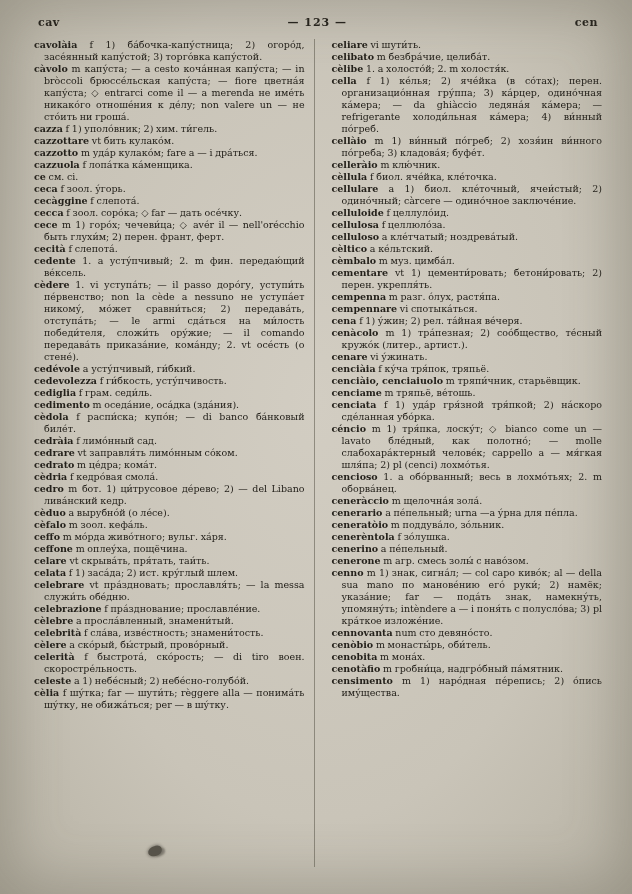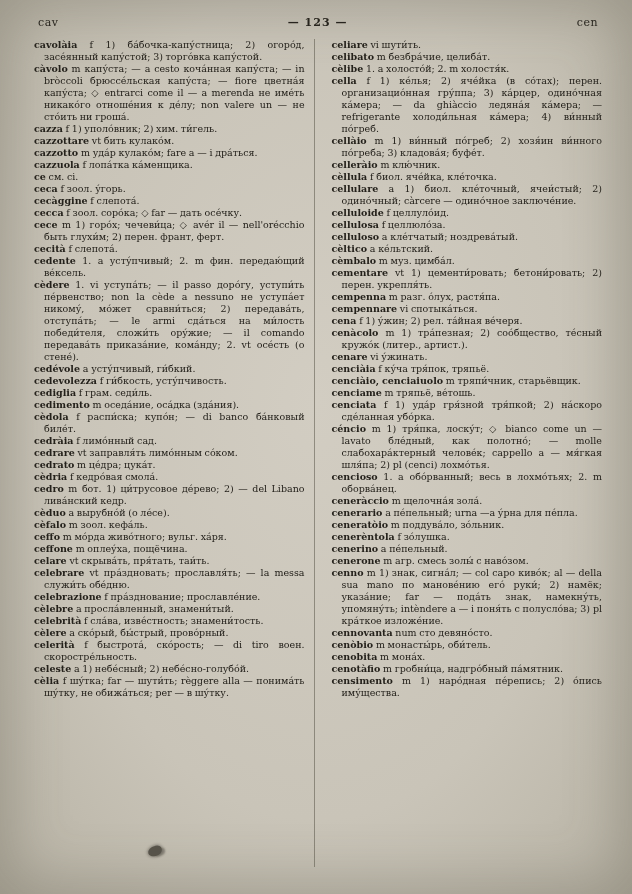--- a/index.html
+++ b/index.html
@@ -16,21 +16,21 @@
     padding: 16px 30px 8px 34px;
     color: #24211b;
   }
   .running-head {
     display: flex;
     justify-content: space-between;
     align-items: baseline;
     font-size: 11px;
     margin: 0 4px 10px 4px;
   }
-  .running-head .corner { font-weight: normal; letter-spacing: 0.5px; }
+  .running-head .corner { font-weight: bold; letter-spacing: 0.5px; }
   .running-head .pageno { font-weight: bold; letter-spacing: 1px; }
   .columns {
     display: flex;
     gap: 8px;
     height: 828px;
     overflow: hidden;
   }
   .col {
     flex: 1 1 50%;
     overflow: hidden;
@@ -110,36 +110,37 @@
   <p class="entry"><span class="head">cediglia</span><span class="body"> f грам. седи́ль.</span></p>
 
   <p class="entry"><span class="head">cedimento</span><span class="body"> m оседа́ние, оса́дка (зда́ния).</span></p>
 
   <p class="entry"><span class="head">cèdola</span><span class="body"> f распи́ска; купо́н; — di banco ба́нковый биле́т.</span></p>
 
   <p class="entry"><span class="head">cedràia</span><span class="body"> f лимо́нный сад.</span></p>
 
   <p class="entry"><span class="head">cedrare</span><span class="body"> vt заправля́ть лимо́нным со́ком.</span></p>
 
-  <p class="entry"><span class="head">cedrato</span><span class="body"> m це́дра; цука́т.</span></p>
+  <p class="entry"><span class="head">cedrato</span><span class="body"> m це́дра; кома́т.</span></p>
 
   <p class="entry"><span class="head">cèdria</span><span class="body"> f кедро́вая смола́.</span></p>
 
   <p class="entry"><span class="head">cedro</span><span class="body"> m бот. 1) ци́трусовое де́рево; 2) — del Libano лива́нский кедр.</span></p>
 
   <p class="entry"><span class="head">cèduo</span><span class="body"> a вырубно́й (о ле́се).</span></p>
 
   <p class="entry"><span class="head">cèfalo</span><span class="body"> m зоол. кефа́ль.</span></p>
 
   <p class="entry"><span class="head">ceffo</span><span class="body"> m мо́рда живо́тного; вульг. ха́ря.</span></p>
 
   <p class="entry"><span class="head">ceffone</span><span class="body"> m оплеу́ха, пощёчина.</span></p>
 
   <p class="entry"><span class="head">celare</span><span class="body"> vt скрыва́ть, пря́тать, таи́ть.</span></p>
 
+  <p class="entry"><span class="head">celata</span><span class="body"> f 1) заса́да; 2) ист. кру́глый шлем.</span></p>
 
   <p class="entry"><span class="head">celebrare</span><span class="body"> vt пра́здновать; прославля́ть; — la messa служи́ть обе́дню.</span></p>
 
   <p class="entry"><span class="head">celebrazione</span><span class="body"> f пра́зднование; прославле́ние.</span></p>
 
   <p class="entry"><span class="head">cèlebre</span><span class="body"> a просла́вленный, знамени́тый.</span></p>
 
   <p class="entry"><span class="head">celebrità</span><span class="body"> f сла́ва, изве́стность; знамени́тость.</span></p>
 
   <p class="entry"><span class="head">cèlere</span><span class="body"> a ско́рый, бы́стрый, прово́рный.</span></p>

